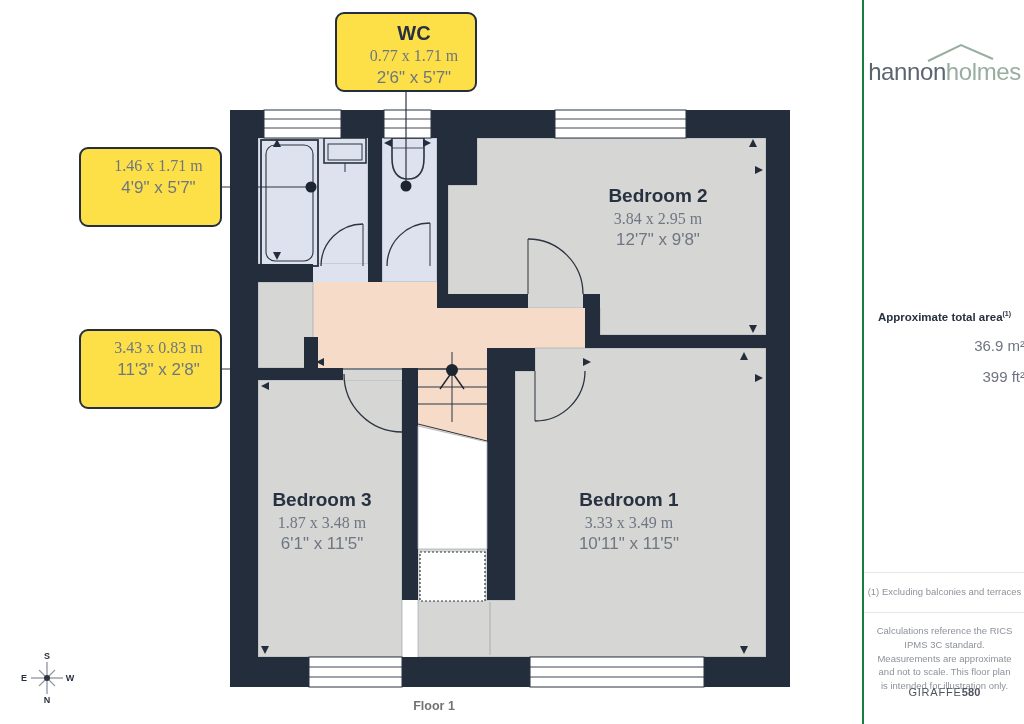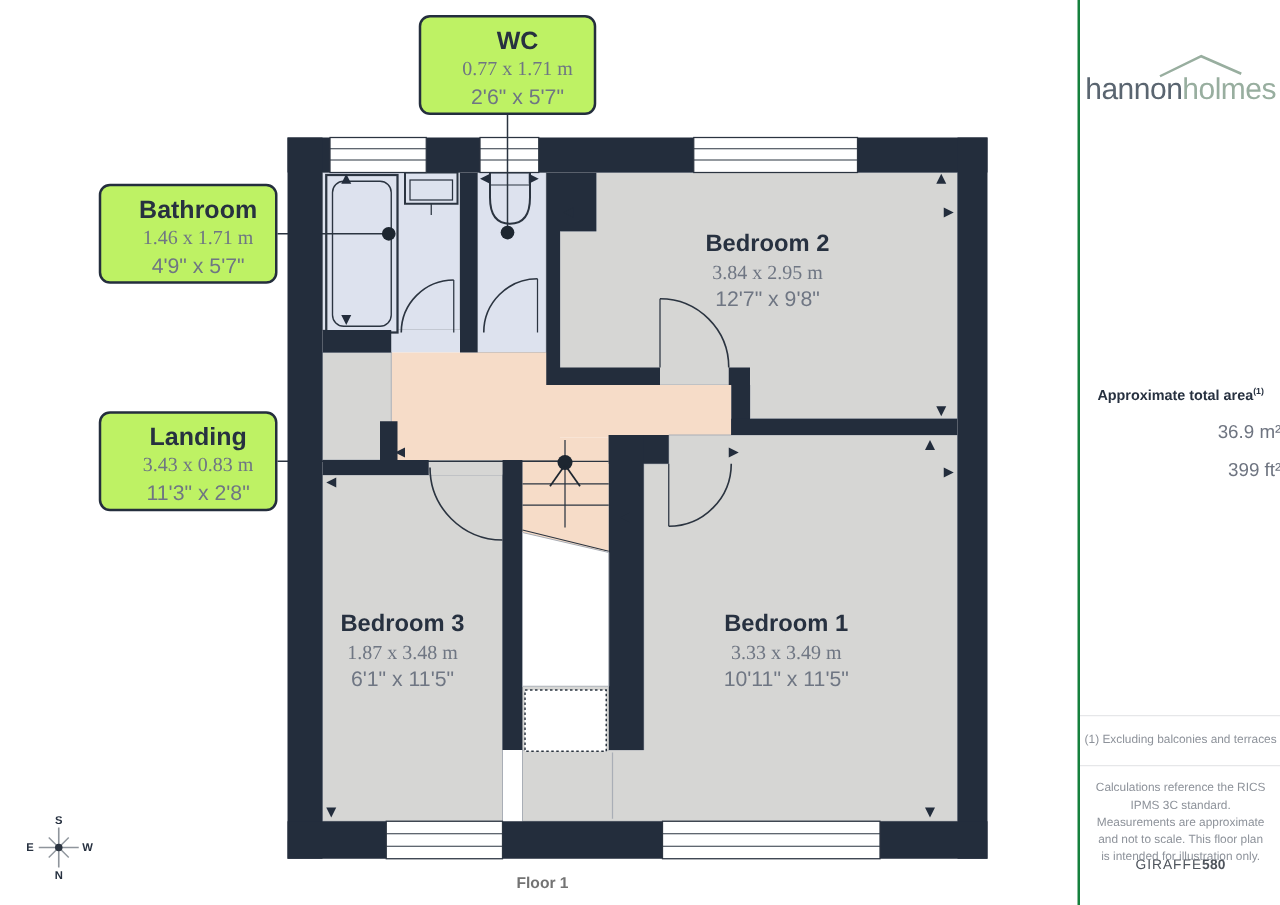--- a/index.html
+++ b/index.html
@@ -1,19 +1,19 @@
 <!DOCTYPE html>
 <html><head>
 <meta charset="utf-8">
 <style>
   html,body{margin:0;padding:0;background:#ffffff;}
   .canvas{position:relative;width:1024px;height:724px;background:#fff;overflow:hidden;
           font-family:"Liberation Sans", sans-serif;}
   .plan-svg{position:absolute;left:0;top:0;}
-  .callout{position:absolute;background:#bef264;border:2px solid #242e3d;border-radius:9px;
+  .callout{position:absolute;background:#fde047;border:2px solid #242e3d;border-radius:9px;
            text-align:center;box-sizing:border-box;padding-top:7px;padding-left:16px;}
   .callout-title{font-size:20px;font-weight:700;color:#273140;line-height:1.25;}
   .dim-m{font-size:16px;color:#6f7683;line-height:1.3;font-family:Liberation Serif, serif;}
   .dim-i{font-size:17px;color:#6f7683;line-height:1.3;}
   .room-label{position:absolute;text-align:center;transform:translateX(-50%);white-space:nowrap;}
   .room-title{font-size:19px;font-weight:700;color:#273140;line-height:1.3;}
   .floor-label{position:absolute;transform:translateX(-50%);font-size:12.5px;font-weight:700;color:#737373;}
   .compass-letter{position:absolute;font-size:9px;font-weight:700;color:#273140;transform:translate(-50%,-50%);}
   .sidebar{position:absolute;left:862px;top:0;width:161px;height:724px;border-left:2px solid #15803d;}
   .logo-wrap{position:absolute;left:0;top:40px;width:161px;text-align:center;}
@@ -179,32 +179,30 @@
     </g>
   </svg>
 
   <div class="callout" style="left:335px;top:12px;width:142px;height:80px;">
     <div class="callout-title">WC</div>
     <div class="dim-m">0.77 x 1.71 m</div>
     <div class="dim-i">2'6" x 5'7"</div>
   </div>
 
   <div class="callout" style="left:79px;top:147px;width:143px;height:80px;">
-    <div class="callout-title">Bathroom</div>
     <div class="dim-m">1.46 x 1.71 m</div>
     <div class="dim-i">4'9" x 5'7"</div>
   </div>
 
   <div class="callout" style="left:79px;top:329px;width:143px;height:80px;">
-    <div class="callout-title">Landing</div>
     <div class="dim-m">3.43 x 0.83 m</div>
     <div class="dim-i">11'3" x 2'8"</div>
   </div>
 
-  <div class="room-label" style="left:614px;top:184px;">
+  <div class="room-label" style="left:658px;top:184px;">
     <div class="room-title">Bedroom 2</div>
     <div class="dim-m">3.84 x 2.95 m</div>
     <div class="dim-i">12'7" x 9'8"</div>
   </div>
 
   <div class="room-label" style="left:322px;top:488px;">
     <div class="room-title">Bedroom 3</div>
     <div class="dim-m">1.87 x 3.48 m</div>
     <div class="dim-i">6'1" x 11'5"</div>
   </div>

